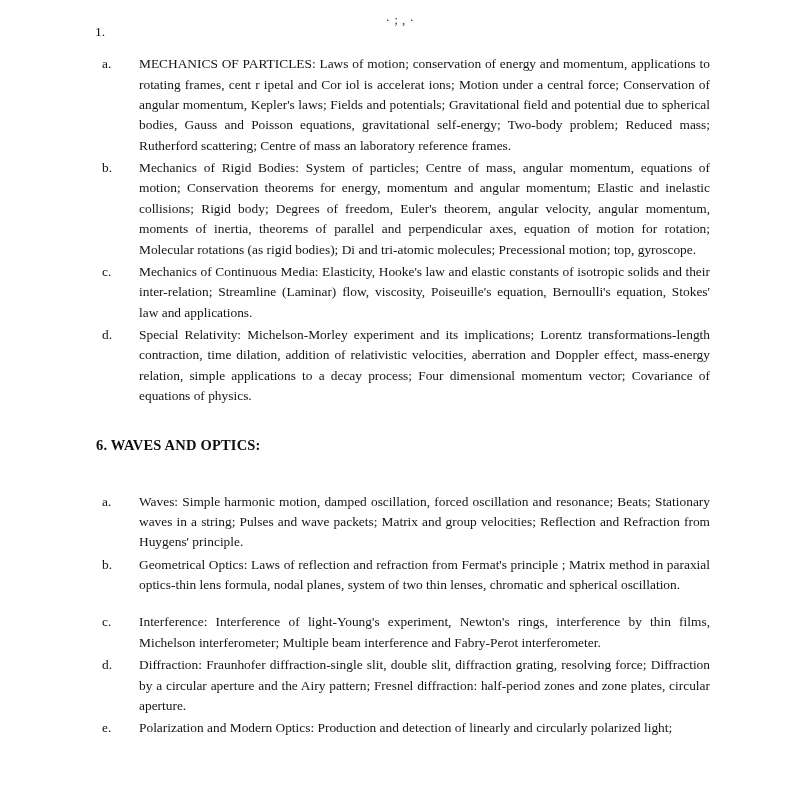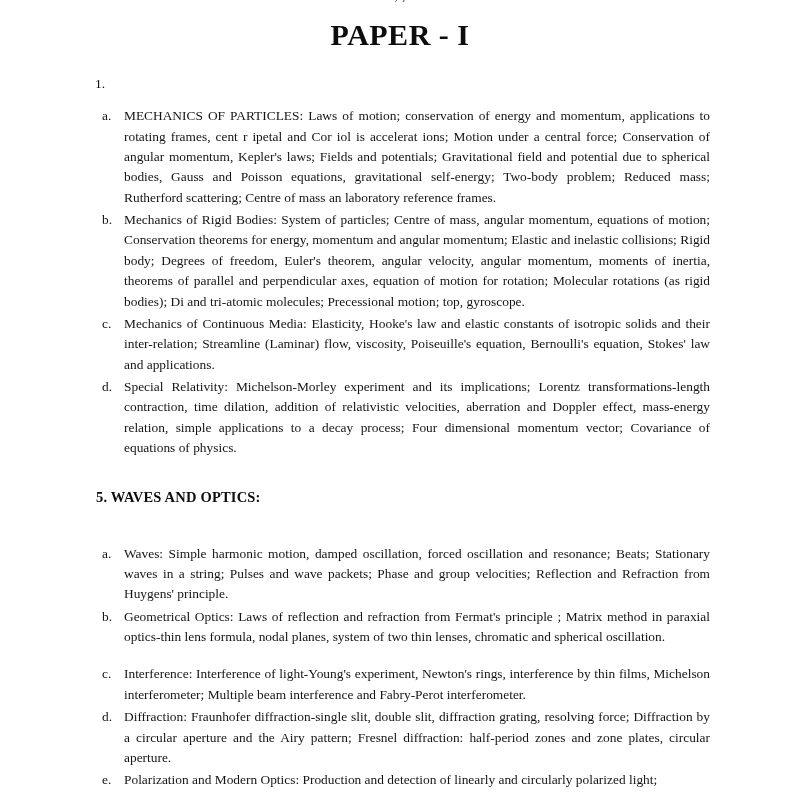--- a/index.html
+++ b/index.html
@@ -81,20 +81,21 @@
   .alpha-list .item .marker {
     position: absolute;
     left: 12px;
     top: 0;
     font-size: 13.4px;
     line-height: 1.52;
     color: #141414;
   }
   .alpha-list .item .txt {
     display: block;
+    margin-left: 15px;
   }
 
   
   #list-section-1 {
     margin-top: 14px;
   }
 
   .section-heading {
     margin: 30px 0 0 6px;
     font-size: 14.5px;
@@ -111,21 +112,20 @@
     margin-top: 17px;
   }
 </style>
 </head>
 <body>
 
 <div class="page">
 
   <div class="clipped-top">· ;   ,   ·</div>
 
-  <h1 class="doc-title">PAPER - I</h1>
 
   <div class="body-region">
 
     <div class="num-marker">1.</div>
 
     <div class="alpha-list" id="list-section-1">
 
       <div class="item">
         <span class="marker">a.</span>
         <span class="txt">MECHANICS OF PARTICLES: Laws of motion; conservation of energy and momentum, applications to rotating frames, cent r ipetal and Cor iol is accelerat ions; Motion under a central force; Conservation of angular momentum, Kepler's laws; Fields and potentials; Gravitational field and potential due to spherical bodies, Gauss and Poisson equations, gravitational self-energy; Two-body problem; Reduced mass; Rutherford scattering; Centre of mass an laboratory reference frames.</span>
@@ -141,27 +141,27 @@
         <span class="txt">Mechanics of Continuous Media: Elasticity, Hooke's law and elastic constants of isotropic solids and their inter-relation; Streamline (Laminar) flow, viscosity, Poiseuille's equation, Bernoulli's equation, Stokes' law and applications.</span>
       </div>
 
       <div class="item">
         <span class="marker">d.</span>
         <span class="txt">Special Relativity: Michelson-Morley experiment and its implications; Lorentz transformations-length contraction, time dilation, addition of relativistic velocities, aberration and Doppler effect, mass-energy relation, simple applications to a decay process; Four dimensional momentum vector; Covariance of equations of physics.</span>
       </div>
 
     </div>
 
-    <div class="section-heading">5. WAVES AND OPTICS:</div>
+    <div class="section-heading">6. WAVES AND OPTICS:</div>
 
     <div class="alpha-list" id="list-section-2">
 
       <div class="item">
         <span class="marker">a.</span>
-        <span class="txt">Waves: Simple harmonic motion, damped oscillation, forced oscillation and resonance; Beats; Stationary waves in a string; Pulses and wave packets; Phase and group velocities; Reflection and Refraction from Huygens' principle.</span>
+        <span class="txt">Waves: Simple harmonic motion, damped oscillation, forced oscillation and resonance; Beats; Stationary waves in a string; Pulses and wave packets; Matrix and group velocities; Reflection and Refraction from Huygens' principle.</span>
       </div>
 
       <div class="item">
         <span class="marker">b.</span>
         <span class="txt">Geometrical Optics: Laws of reflection and refraction from Fermat's principle ; Matrix method in paraxial optics-thin lens formula, nodal planes, system of two thin lenses, chromatic and spherical oscillation.</span>
       </div>
 
       <div class="item spaced-before">
         <span class="marker">c.</span>
         <span class="txt">Interference: Interference of light-Young's experiment, Newton's rings, interference by thin films, Michelson interferometer; Multiple beam interference and Fabry-Perot interferometer.</span>

